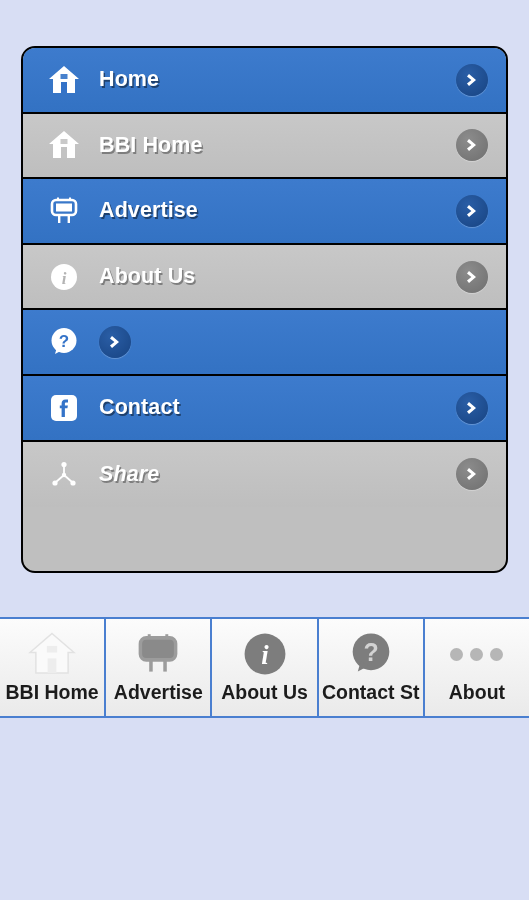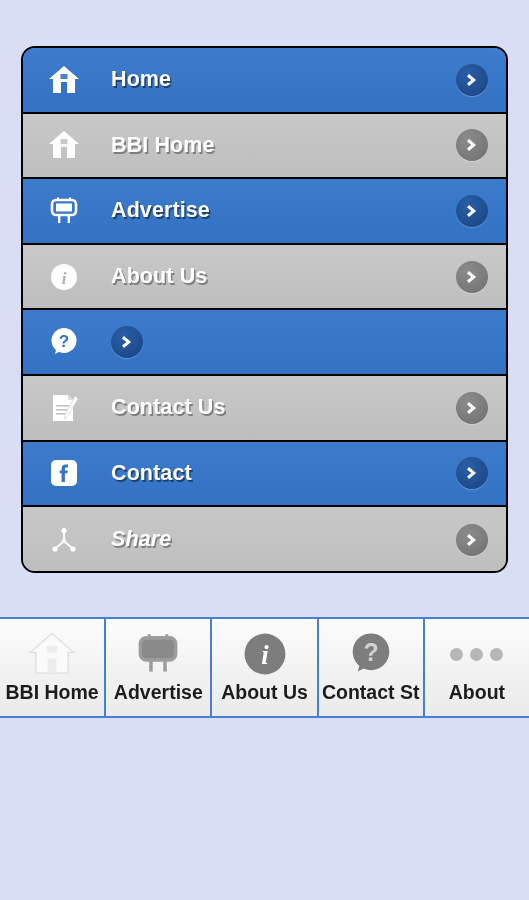--- a/index.html
+++ b/index.html
@@ -30,21 +30,20 @@
   }
 
   .menu-row {
     position: relative;
     height: 65.6px;
     display: flex;
     align-items: center;
     border-bottom: 2px solid #000000;
     padding-left: 24px;
     padding-right: 18px;
-    gap: 12px;
   }
   .menu-row:last-child { border-bottom: none; font-style: italic; }
 
   .menu-row.blue {
     background: #3473c8;
     background: linear-gradient(180deg, #3d7bcd 0%, #3372c3 100%);
   }
   .menu-row.gray {
     background: #c3c3c3;
     background: linear-gradient(180deg, #c8c8c8 0%, #bebebe 100%);
@@ -234,38 +233,20 @@
         <text x="15" y="20" font-family="Liberation Sans, sans-serif" font-size="17" font-weight="bold" fill="#3473c8" text-anchor="middle">?</text>
       </svg>
     </span>
     <span class="row-arrow">
       <svg width="16" height="16" viewBox="0 0 16 16">
           <path d="M5 2 L12 8 L5 14 L3 11.6 L7.4 8 L3 4.4 Z" fill="#ffffff"></path>
         </svg>
     </span>
   </div>
 
-  <div class="menu-row gray">
-    <span class="row-icon">
-      <svg width="30" height="30" viewBox="0 0 30 30">
-        <path d="M4 2 H19 L24 7 V28 H4 Z" fill="#ffffff"></path>
-        <path d="M19 2 L24 7 H19 Z" fill="#dcdcdc"></path>
-        <rect x="7" y="12" width="13" height="1.6" fill="#c3c3c3"></rect>
-        <rect x="7" y="16" width="13" height="1.6" fill="#c3c3c3"></rect>
-        <rect x="7" y="20" width="13" height="1.6" fill="#c3c3c3"></rect>
-        <path d="M26 3 L29 6 L18 24 L15 26 L16 22 Z" fill="#ffffff" stroke="#d5d5d5" stroke-width="0.8"></path>
-      </svg>
-    </span>
-    <span class="row-label">Contact Us</span>
-    <span class="row-arrow">
-      <svg width="16" height="16" viewBox="0 0 16 16">
-          <path d="M5 2 L12 8 L5 14 L3 11.6 L7.4 8 L3 4.4 Z" fill="#ffffff"></path>
-        </svg>
-    </span>
-  </div>
 
   <div class="menu-row blue">
     <span class="row-icon">
       <svg width="28" height="28" viewBox="0 0 28 28">
         <rect x="1" y="1" width="26" height="26" rx="5" fill="#ffffff"></rect>
         <path d="M17.4 14.3 H14.9 V23 H11.6 V14.3 H9.8 V11.6 H11.6 V9.7 C11.6 7.4 12.6 5.6 15.7 5.6 H18 V8.4 H16.3 C15.2 8.4 14.9 8.9 14.9 9.8 V11.6 H17.9 Z" fill="#3473c8"></path>
       </svg>
     </span>
     <span class="row-label">Contact</span>
     <span class="row-arrow">

